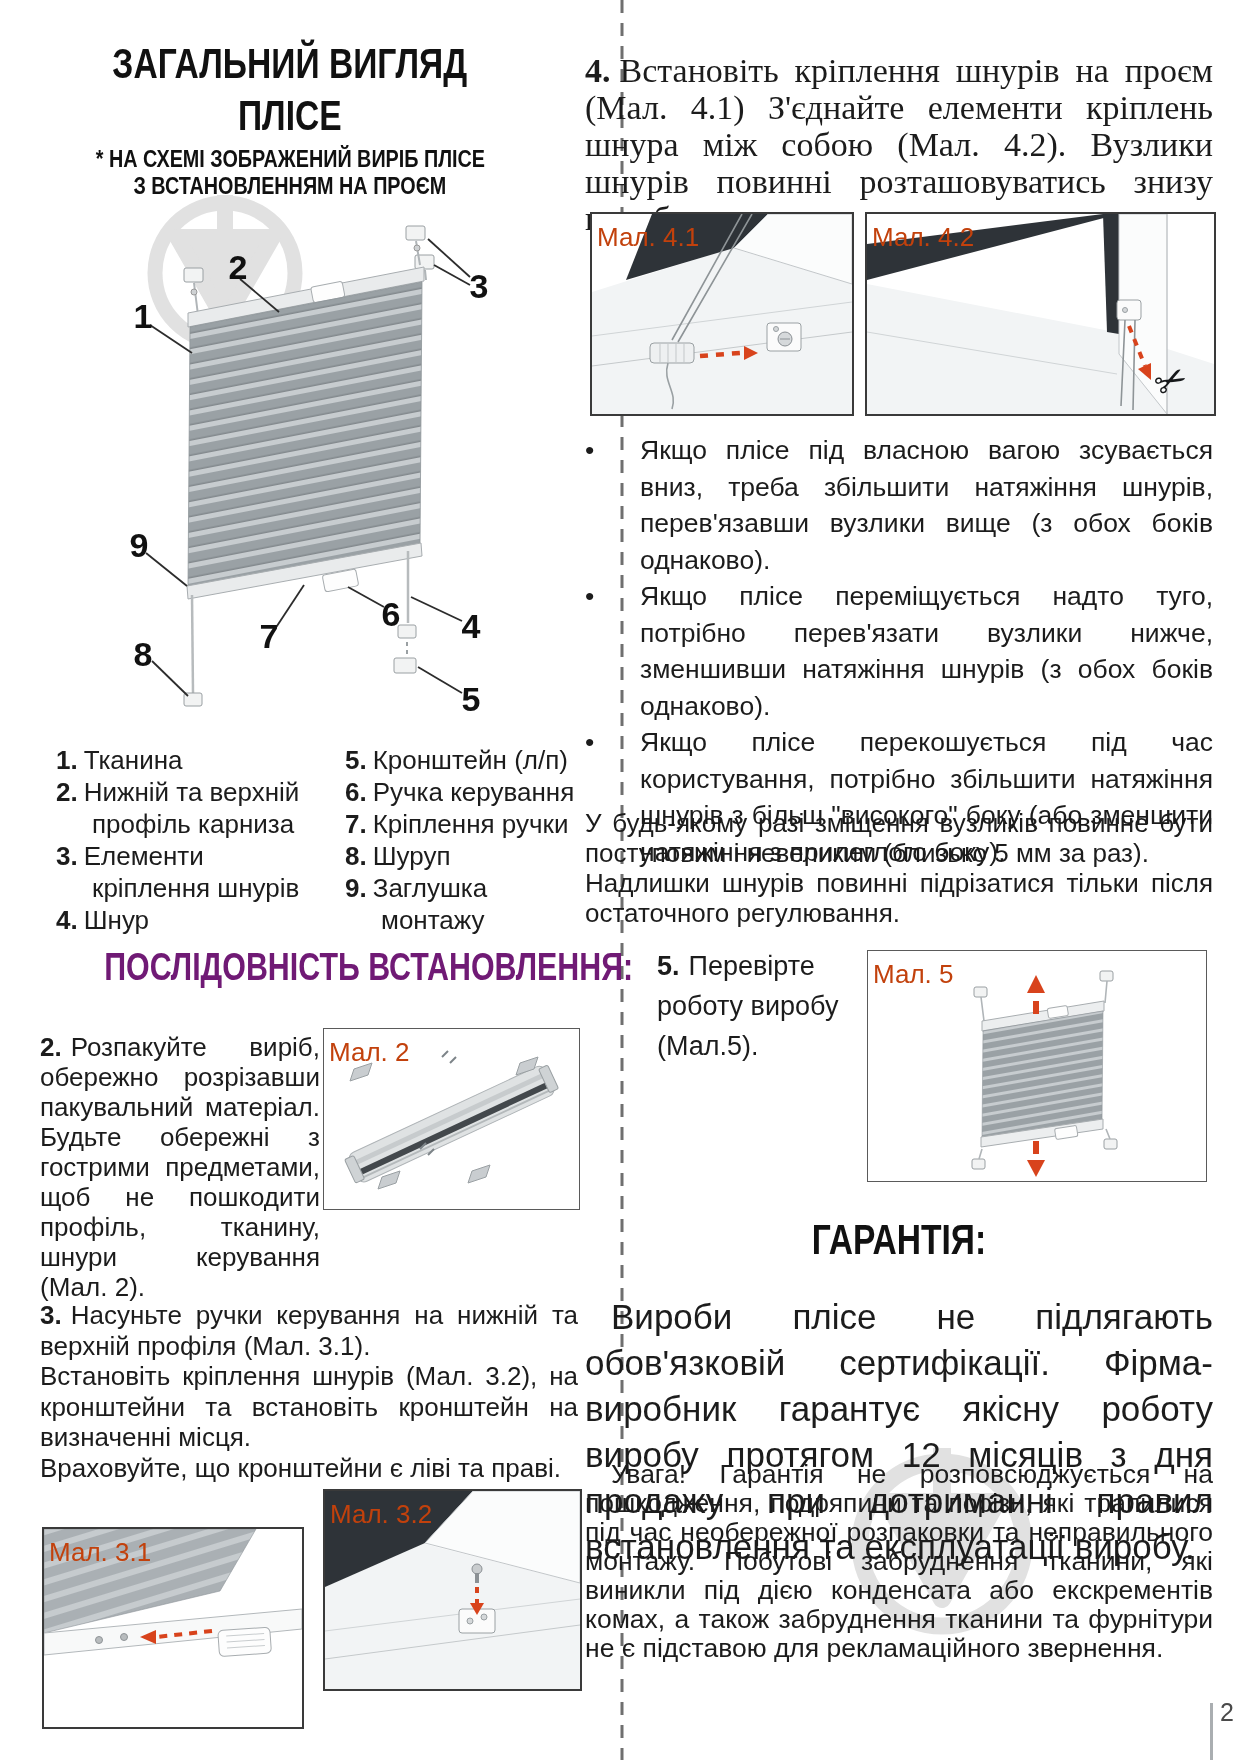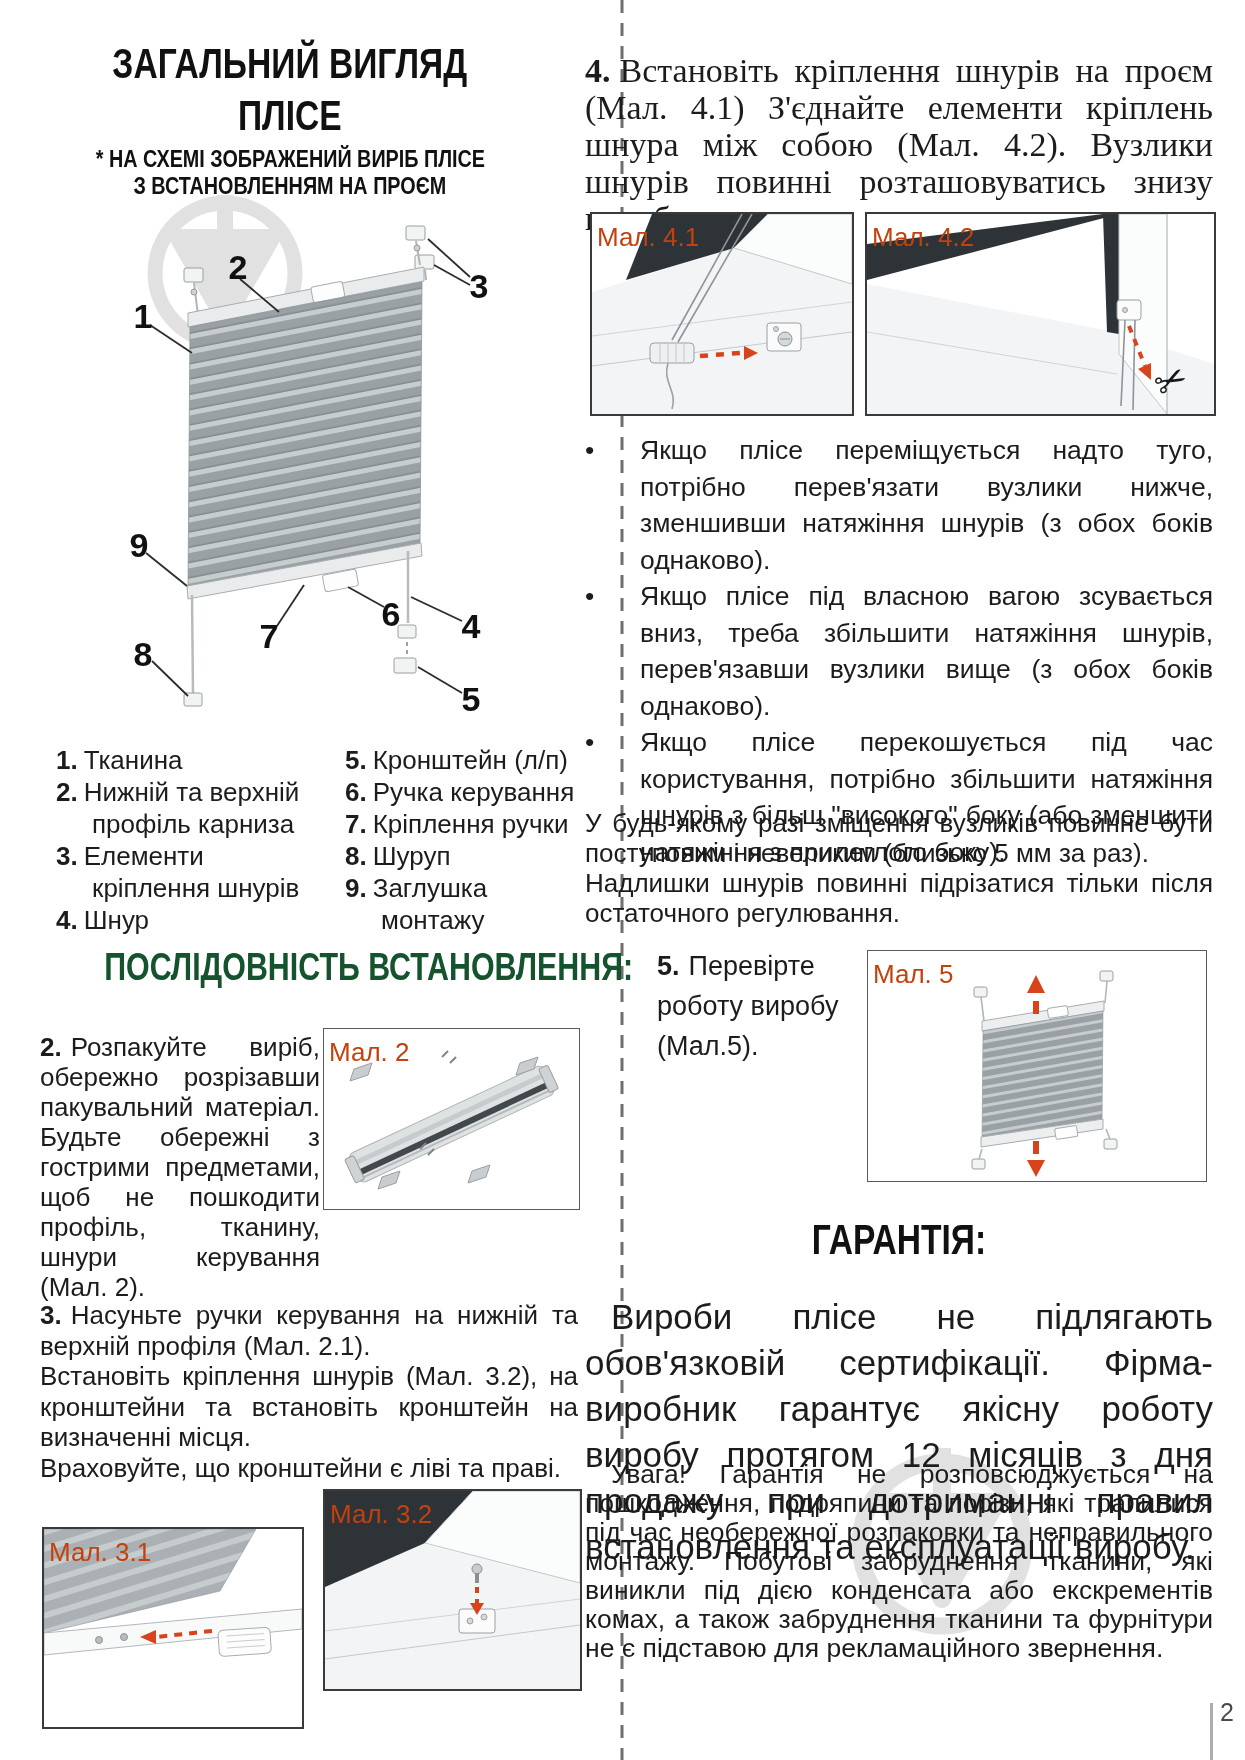--- a/index.html
+++ b/index.html
@@ -4,21 +4,21 @@
 <style>
   html,body{margin:0;padding:0;background:#fff;}
   .page{position:relative;width:1245px;height:1760px;background:#ffffff;overflow:hidden;
         font-family:"Liberation Sans",sans-serif;color:#1c1c1c;}
   .abs{position:absolute;}
   .just{text-align:justify;}
   .center{text-align:center;}
   .cond{display:inline-block;transform:scaleX(0.80);transform-origin:center;white-space:nowrap;
         font-weight:800;letter-spacing:0px;}
   .h1{font-size:42px;line-height:52px;color:#111;}
-  .h2{font-size:38px;line-height:46px;color:#14532d;}
+  .h2{font-size:38px;line-height:46px;color:#701a75;}
   .sub{font-size:23px;line-height:27px;color:#111;}
   .body26{font-size:26px;line-height:30px;}
   .body26r{font-size:34px;line-height:37px;font-family:Liberation Serif, serif;}
   .note26{font-size:26px;line-height:30px;}
   .stepnum{font-weight:700;margin-right:9px;}
   .fig{position:absolute;background:#fff;border:2px solid #3a3a3a;}
   .fig.thin{border:1.5px solid #5a5a5a;}
   .figlabel{position:absolute;left:5px;top:8px;font-size:26px;color:#c2410c;z-index:3;}
   .callout{position:absolute;width:26px;text-align:center;font-size:34px;font-weight:800;color:#111;z-index:2;}
   .legend-item{padding-left:36px;text-indent:-36px;font-size:26px;line-height:32px;margin:0;}
@@ -158,21 +158,21 @@
       <g stroke="#7d8488" stroke-width="2">
         <line x1="118" y1="28" x2="124" y2="22"></line>
           <line x1="126" y1="34" x2="132" y2="28"></line>
         <line x1="96" y1="120" x2="102" y2="114"></line>
           <line x1="104" y1="126" x2="110" y2="120"></line>
       </g>
     </svg>
   </div>
 
   <div class="abs body26" style="left:40px;top:1300px;width:538px;line-height:30.5px;">
-    <div class="just"><b class="stepnum">3.</b><span>Насуньте ручки керування на нижній та верхній профіля (Мал. 2.1).</span></div>
+    <div class="just"><b class="stepnum">3.</b><span>Насуньте ручки керування на нижній та верхній профіля (Мал. 3.1).</span></div>
     <div class="just">Встановіть кріплення шнурів (Мал. 3.2), на кронштейни та встановіть кронштейн на визначенні місця.</div>
     <div>Враховуйте, що кронштейни є ліві та праві.</div>
   </div>
 
   <div class="fig" style="left:42px;top:1489px;width:258px;height:198px;margin-top:38px;">
     <span class="figlabel">Мал. 3.1</span>
     <svg width="258" height="198" viewBox="0 0 258 198">
       <defs>
         <pattern id="pleat31" patternUnits="userSpaceOnUse" width="300" height="16" patternTransform="rotate(-17)">
           <rect width="300" height="16" fill="#aab0b4"></rect>
@@ -259,25 +259,25 @@
       <path d="M258,106 L254,192 M268,106 L266,196" stroke="#8e9497" stroke-width="1.6" fill="none"></path>
       <path d="M262,112 L278,152" stroke="#d8431c" stroke-width="4" stroke-dasharray="7 7" fill="none"></path>
       <path d="M271,155 L284,149 L284,166 Z" fill="#d8431c"></path>
       <text x="296" y="186" font-size="38" fill="#16181a" transform="rotate(-28 296 186)">✂</text>
     </svg>
   </div>
 
   <div class="abs" style="left:585px;top:432px;width:628px;">
     <div class="bullet-row">
       <span class="bullet-dot"></span>
-      <span class="bullet-text">Якщо плісе переміщується надто туго, потрібно перев'язати вузлики нижче, зменшивши натяжіння шнурів (з обох боків однаково).</span>
+      <span class="bullet-text">Якщо плісе під власною вагою зсувається вниз, треба збільшити натяжіння шнурів, перев'язавши вузлики вище (з обох боків однаково).</span>
     </div>
     <div class="bullet-row">
       <span class="bullet-dot"></span>
-      <span class="bullet-text">Якщо плісе під власною вагою зсувається вниз, треба збільшити натяжіння шнурів, перев'язавши вузлики вище (з обох боків однаково).</span>
+      <span class="bullet-text">Якщо плісе переміщується надто туго, потрібно перев'язати вузлики нижче, зменшивши натяжіння шнурів (з обох боків однаково).</span>
     </div>
     <div class="bullet-row">
       <span class="bullet-dot"></span>
       <span class="bullet-text">Якщо плісе перекошується під час користування, потрібно збільшити натяжіння шнурів з більш "високого" боку (або зменшити натяжіння з прилеглого боку).</span>
     </div>
   </div>
 
   <div class="abs note26" style="left:585px;top:808px;width:628px;">
     <div class="just">У будь-якому разі зміщення вузликів повинне бути поступовим і невеликим (близько 5 мм за раз).</div>
     <div class="just">Надлишки шнурів повинні підрізатися тільки після остаточного регулювання.</div>

